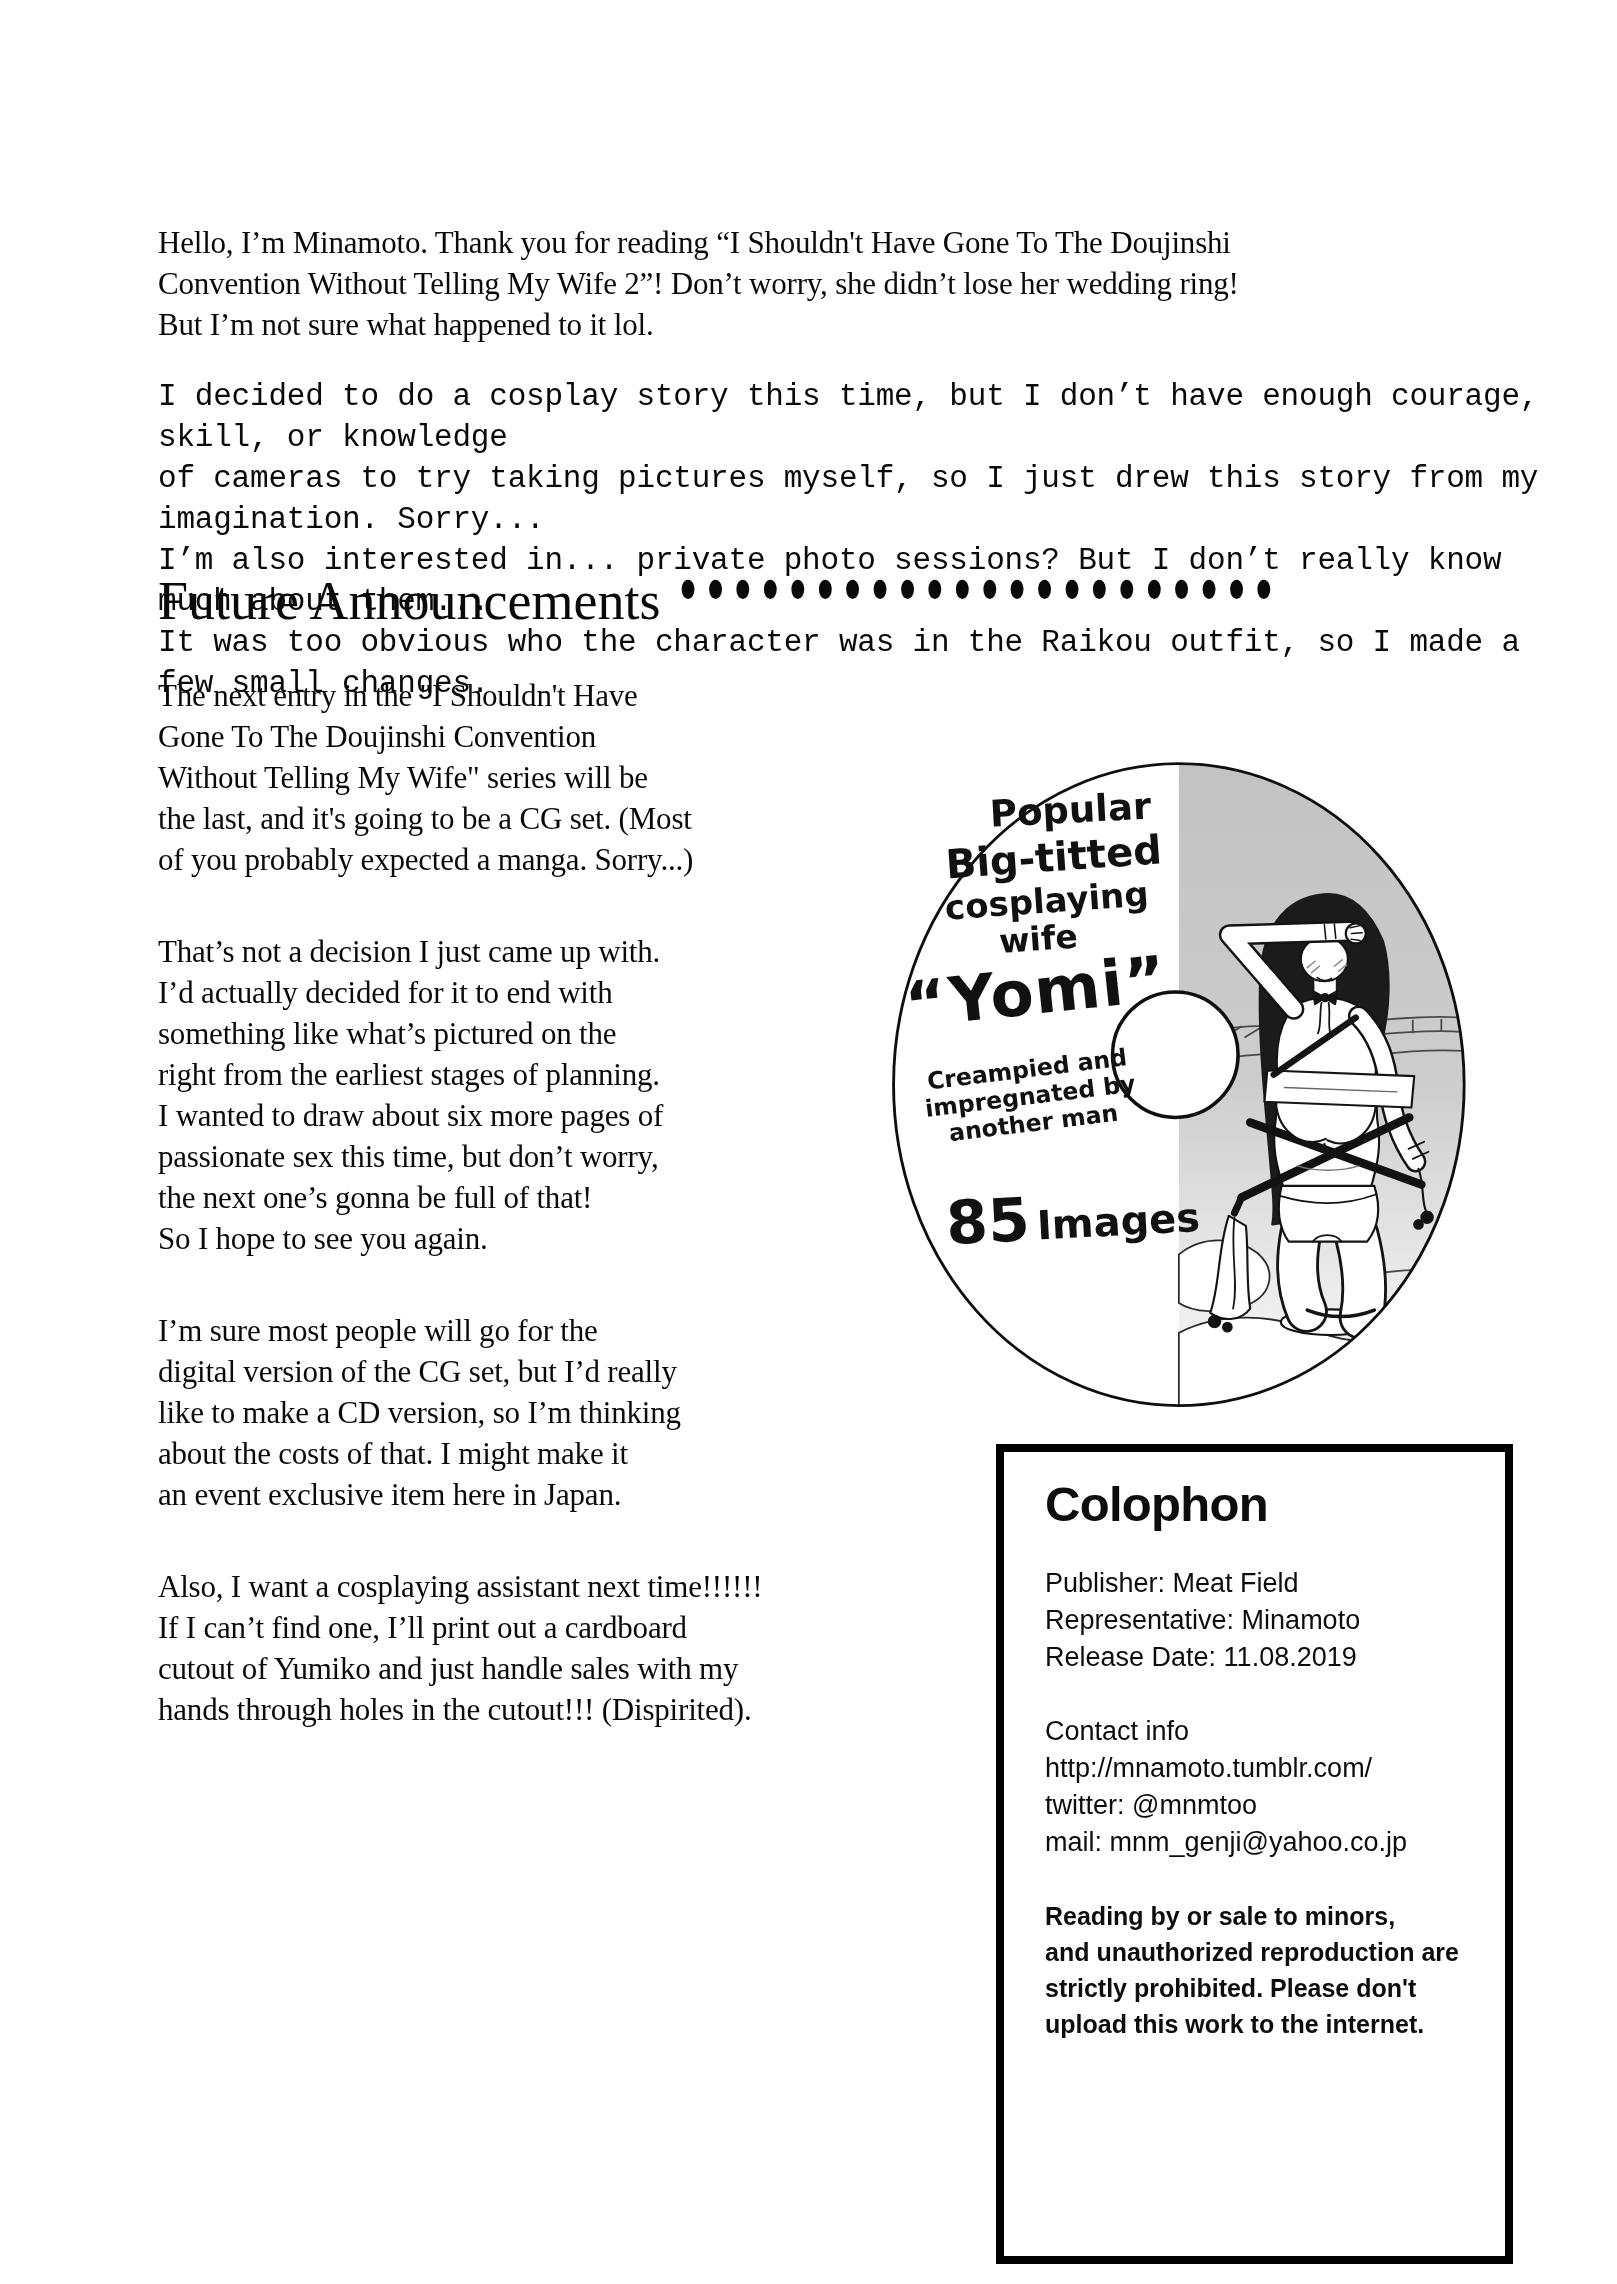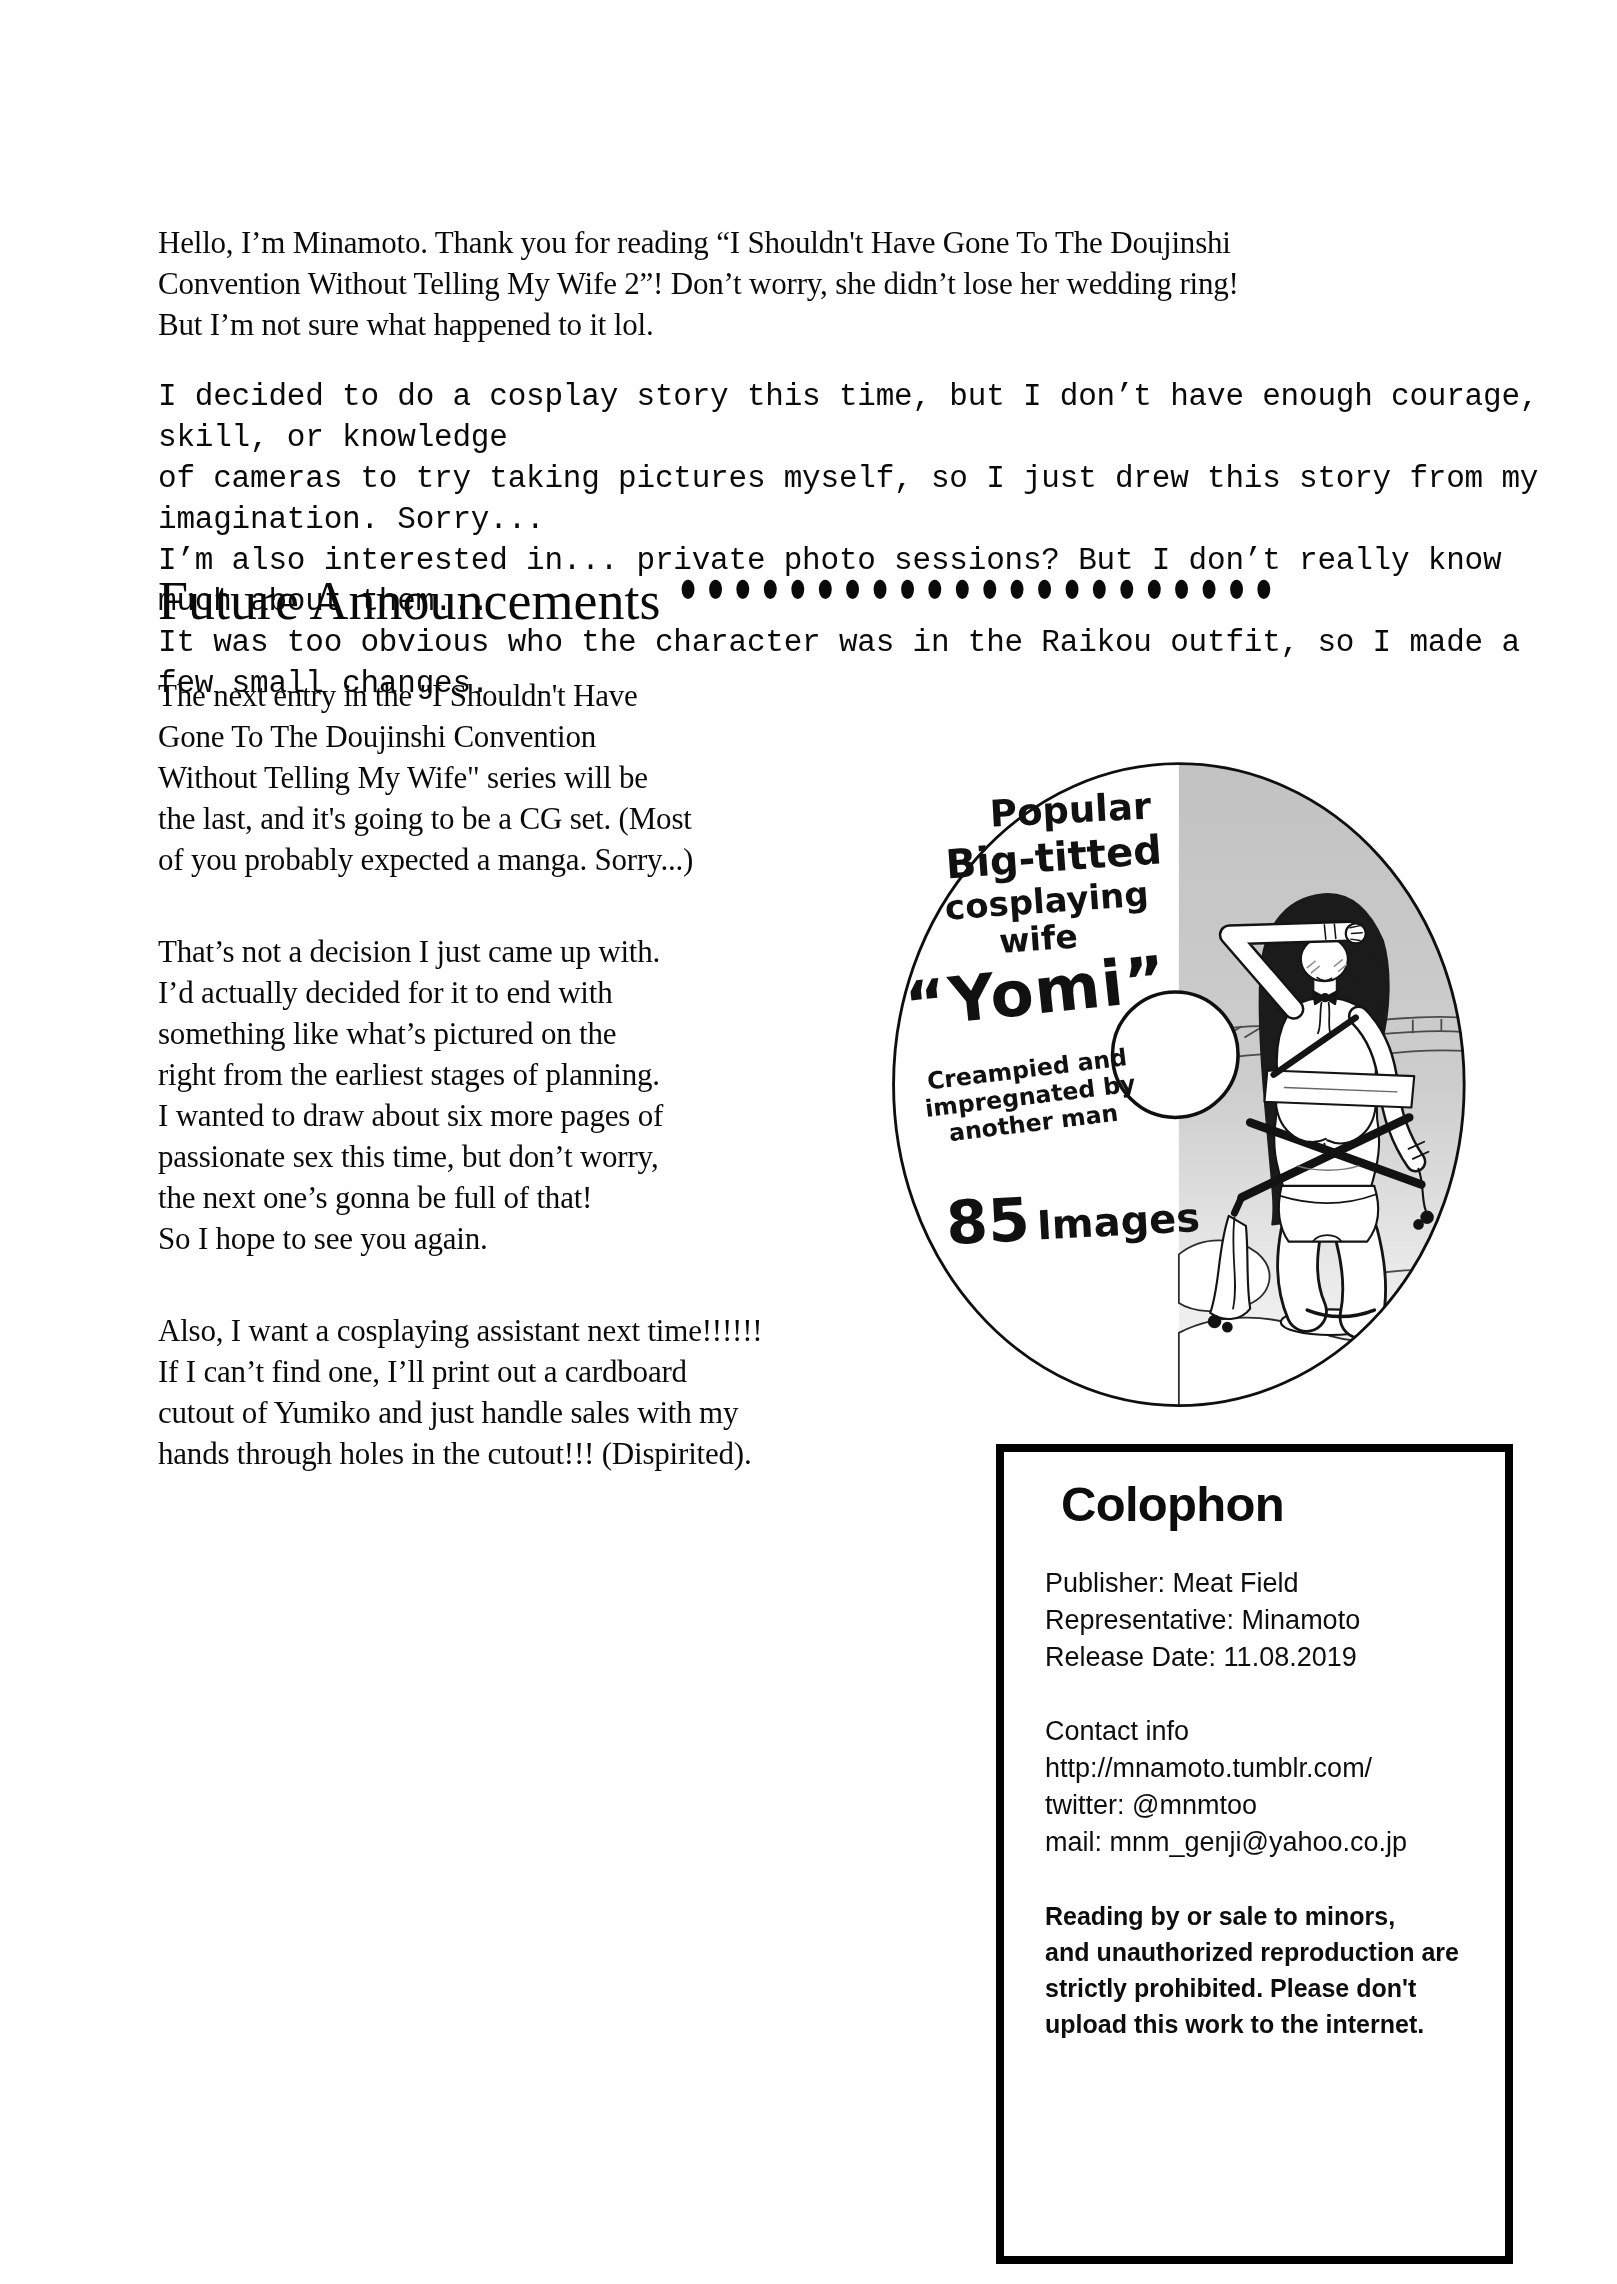--- a/index.html
+++ b/index.html
@@ -37,21 +37,21 @@
          transform:translateX(-50px) rotate(-3deg);}
   #cd-count{left:946px;top:1182px;width:243px;text-align:center;transform:rotate(-3deg);white-space:nowrap;}
   #cd-count .num{font-size:60px;}
   #cd-count .lbl{font-size:40px;margin-left:7.1px;}
 
   
   #colophon{left:996px;top:1444px;width:517px;height:820px;border:8.6px solid #000;
             box-sizing:border-box;background:#fff;
             font-family:"Liberation Sans","DejaVu Sans",sans-serif;color:#0d0d0d;
             padding:24px 17px 0 41px;}
-  #colophon h1{font-size:49px;line-height:56px;margin:0 0 33px 16px;font-weight:bold;
+  #colophon h1{font-size:49px;line-height:56px;margin:0 0 33px 0;font-weight:bold;
                letter-spacing:-0.7px;}
   #colophon p{font-size:27px;line-height:37px;margin:0 0 37px 0;}
   #colophon p.warning{font-weight:bold;font-size:25px;line-height:36px;margin-bottom:12px;}
 
   svg .limb-out{fill:none;stroke:#141414;stroke-linecap:round;stroke-linejoin:round;}
   svg .limb-in{fill:none;stroke:#ffffff;stroke-linecap:round;stroke-linejoin:round;}
   svg .ink{stroke:#141414;stroke-width:3;stroke-linecap:round;stroke-linejoin:round;}
 </style>
 </head>
 <body>
@@ -78,20 +78,25 @@
 the last, and it's going to be a CG set. (Most
 of you probably expected a manga. Sorry...)</p>
   <p class="pre">That’s not a decision I just came up with.
 I’d actually decided for it to end with
 something like what’s pictured on the
 right from the earliest stages of planning.
 I wanted to draw about six more pages of
 passionate sex this time, but don’t worry,
 the next one’s gonna be full of that!
 So I hope to see you again.</p>
+  <p class="pre">I’m sure most people will go for the
+digital version of the CG set, but I’d really
+like to make a CD version, so I’m thinking
+about the costs of that. I might make it
+an event exclusive item here in Japan.</p>
   <p class="pre">Also, I want a cosplaying assistant next time!!!!!!
 If I can’t find one, I’ll print out a cardboard
 cutout of Yumiko and just handle sales with my
 hands through holes in the cutout!!! (Dispirited).</p>
 </div>
 
 <svg id="cd-graphic" class="abs" viewBox="0 0 830 925">
   <defs>
     <clipPath id="discClip">
         <ellipse cx="412" cy="462" rx="400" ry="450"></ellipse>

